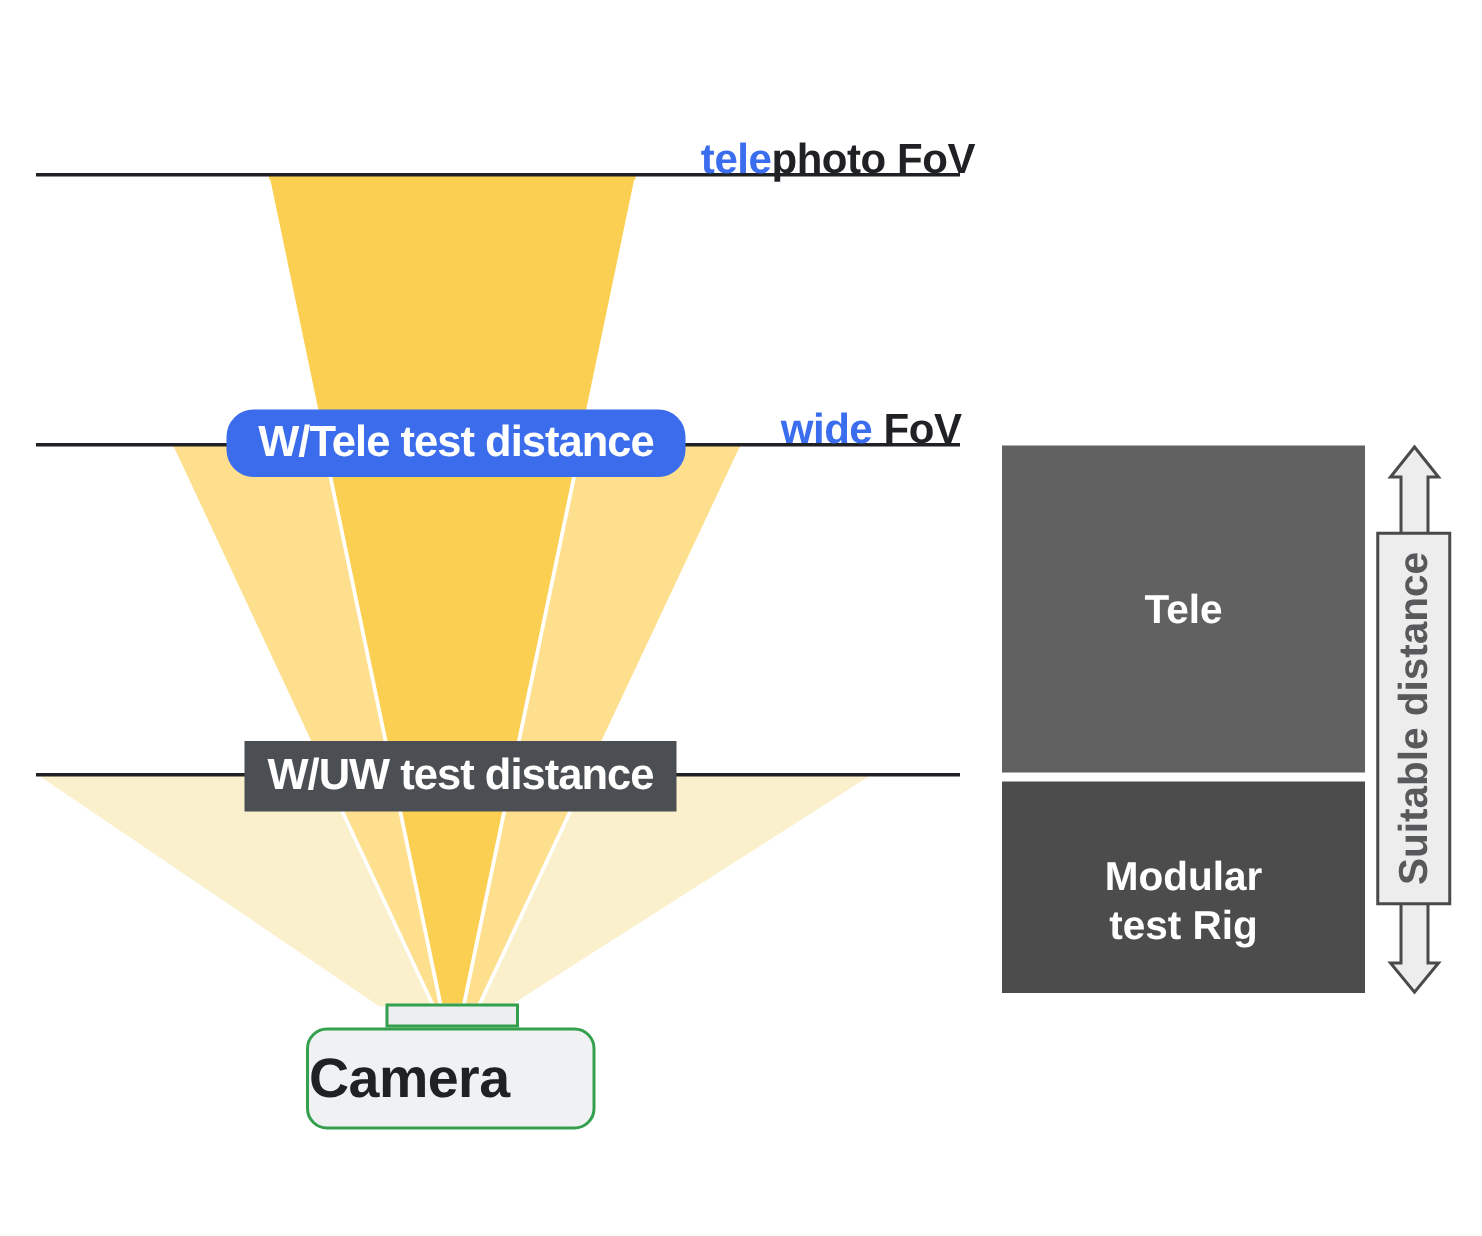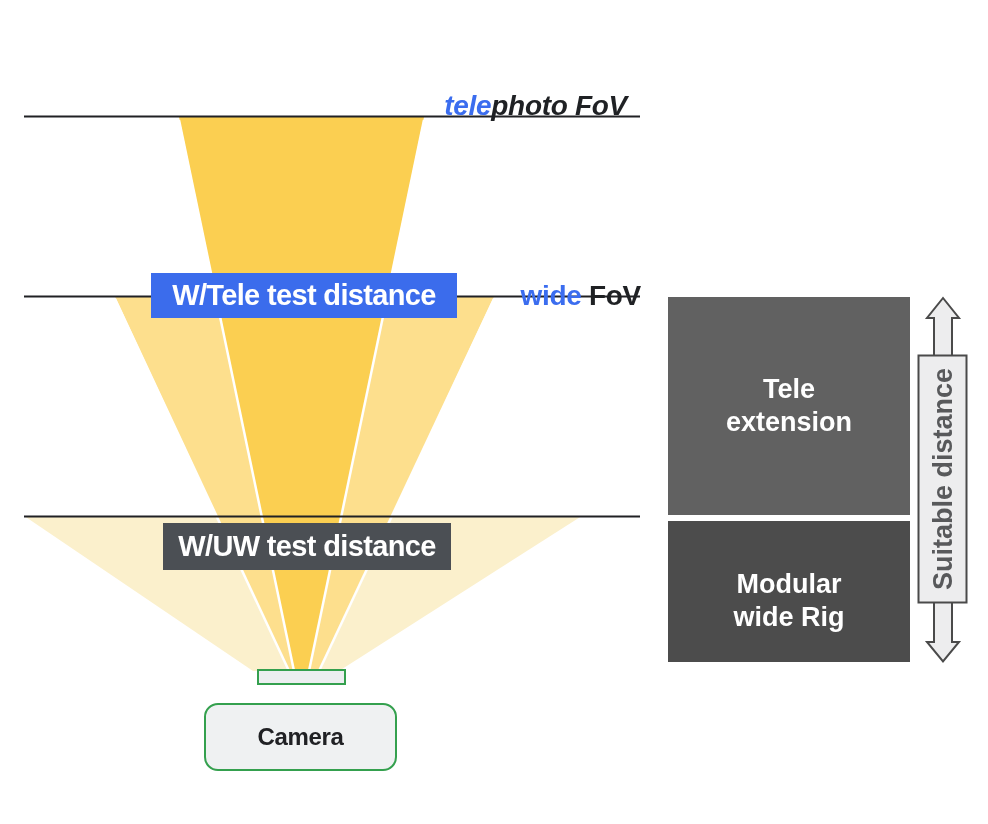--- a/index.html
+++ b/index.html
@@ -21,45 +21,45 @@
     position: absolute;
     white-space: nowrap;
     font-weight: bold;
     font-size: 28px;
     line-height: 32px;
     letter-spacing: -0.3px;
     color: #1f2124;
     text-align: right;
   }
   .fov-label .accent { color: #3b6def; }
-  #label-telephoto { right: 361px; top: 90px; font-style: italic; }
-  #label-wide      { right: 347px; top: 280px; }
+  #label-telephoto { right: 338px; top: 90px; }
+  #label-wide      { right: 347px; top: 270px; }
   #label-ultrawide { right: 347px; top: 490px; }
 
   .marker-box {
     position: absolute;
     display: flex;
     align-items: center;
     justify-content: center;
     color: #ffffff;
     font-weight: bold;
     font-size: 29px;
     letter-spacing: -0.65px;
     white-space: nowrap;
   }
   #marker-wtele {
     left: 151px; top: 273px;
     width: 306px; height: 45px;
     background: #3b6cec;
+    border-radius: 18px;
   }
   #marker-wuw {
     left: 163px; top: 494px;
     width: 288px; height: 47px;
     background: #4b4f54;
-    margin-top: 29px;
   }
 
   .rig-box {
     position: absolute;
     left: 668px;
     width: 242px;
     display: flex;
     flex-direction: column;
     align-items: center;
     justify-content: center;
@@ -84,30 +84,29 @@
 
   #camera-lens {
     position: absolute;
     left: 257px; top: 669px;
     width: 89px; height: 16px;
     background: #eceef0;
     border: 2px solid #34a04e;
   }
   #camera-body {
     position: absolute;
-    left: 204px; top: 703px;
+    left: 204px; top: 685px;
     width: 193px; height: 68px;
     background: #eff1f2;
     border: 2px solid #34a04e;
     border-radius: 14px;
     display: flex;
     align-items: center;
-    justify-content: center;
     font-weight: bold;
-    font-size: 24px;
+    font-size: 37px;
     letter-spacing: -0.35px;
     color: #202124;
   }
 </style>
 </head>
 <body>
 
 <div id="stage">
 
   <svg id="cone-svg" viewBox="0 0 988 824">
@@ -139,25 +138,24 @@
 
   <div class="marker-box" id="marker-wtele">
     <span>W/Tele test distance</span>
   </div>
   <div class="marker-box" id="marker-wuw">
     <span>W/UW test distance</span>
   </div>
 
   <div class="rig-box" id="rig-tele-extension">
     <div>Tele</div>
-    <div>extension</div>
   </div>
   <div class="rig-box" id="rig-modular-base">
     <div>Modular</div>
-    <div>wide Rig</div>
+    <div>test Rig</div>
   </div>
 
   <div id="arrow-label">Suitable distance</div>
 
   <div id="camera-lens"></div>
   <div id="camera-body">
     <span>Camera</span>
   </div>
 
 </div>

